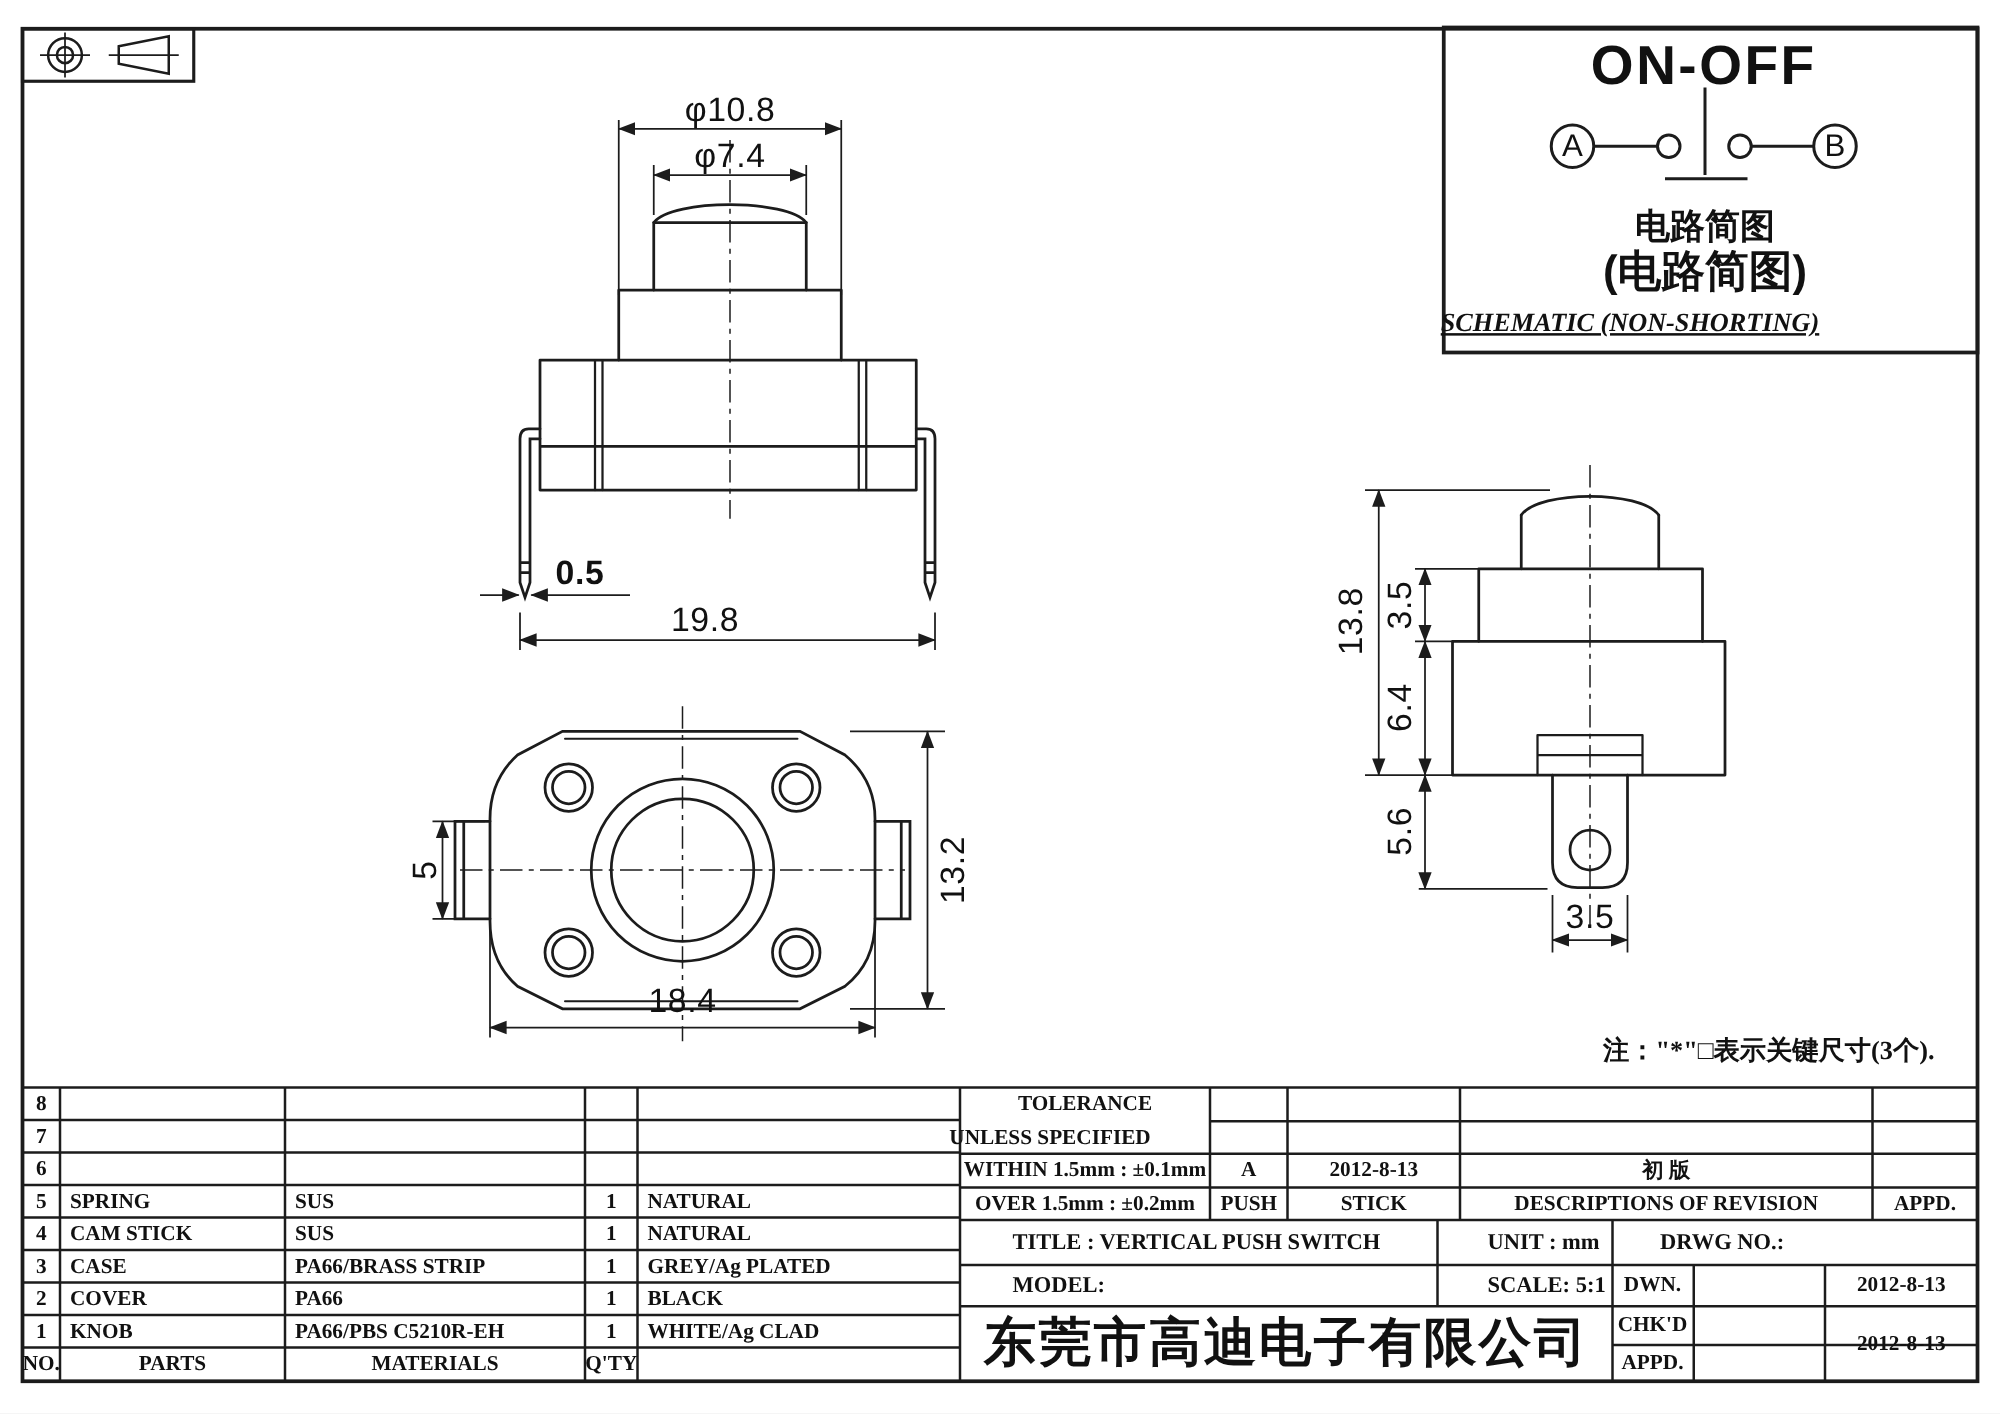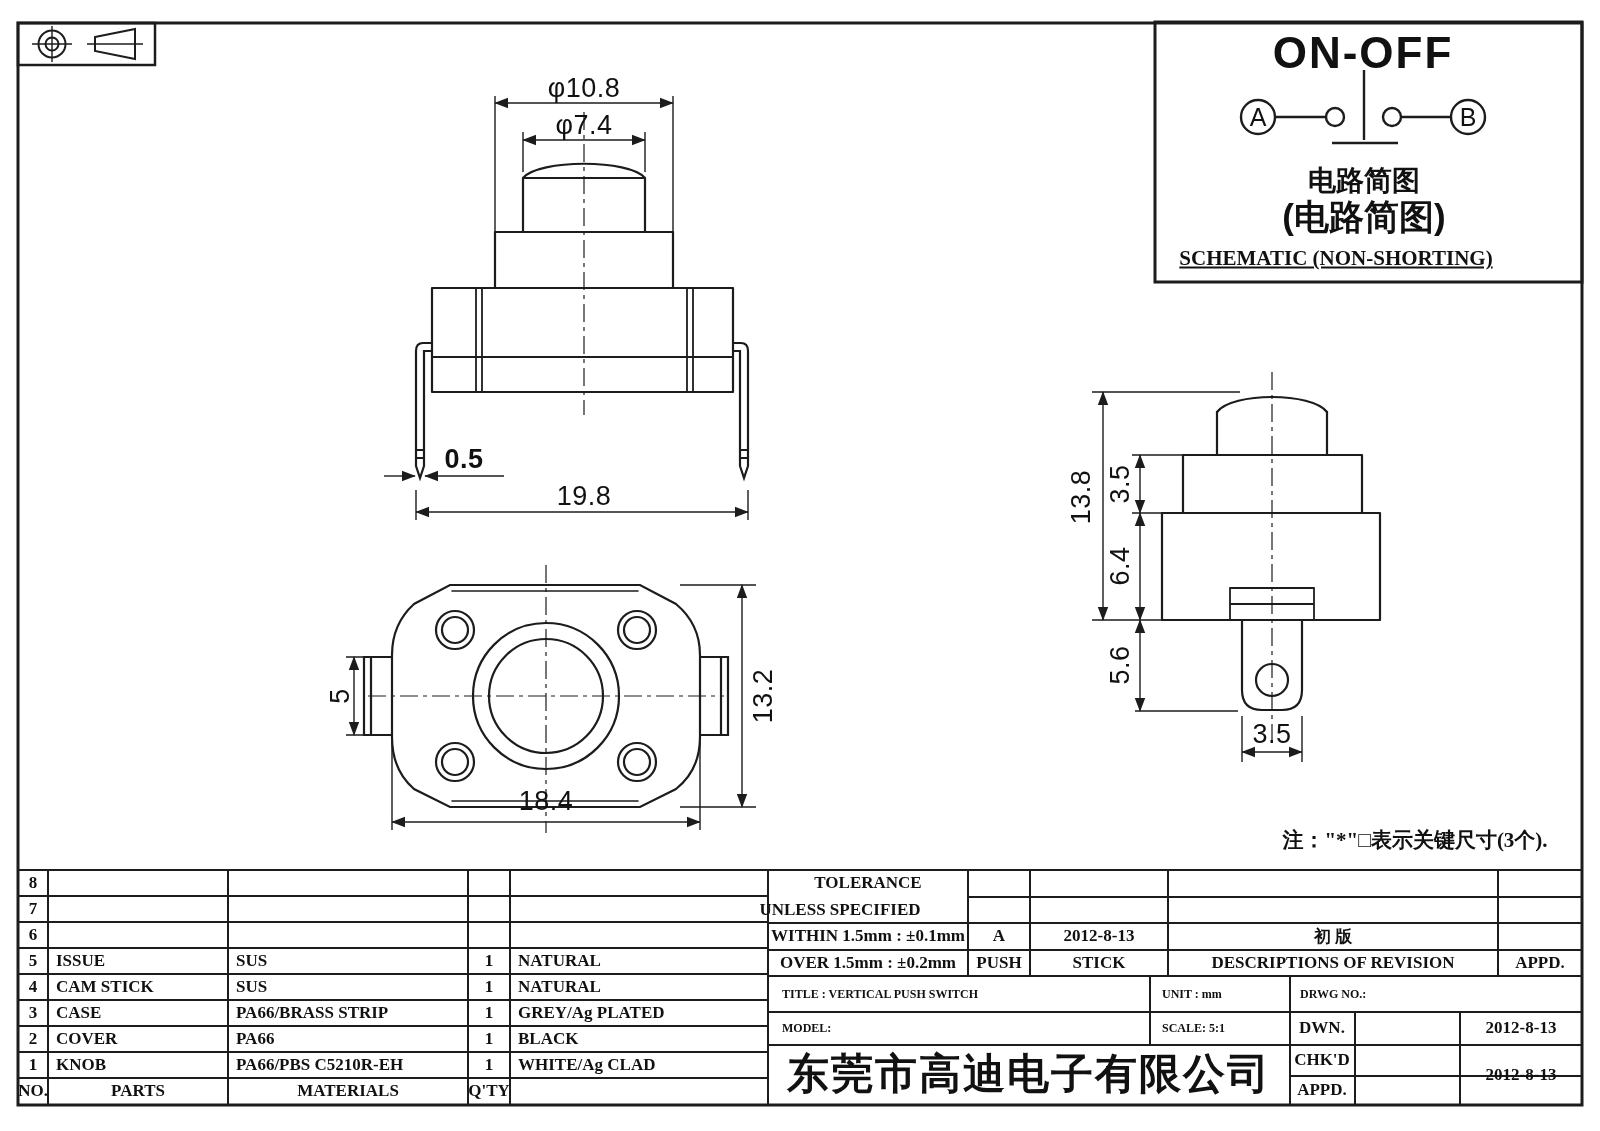--- a/index.html
+++ b/index.html
@@ -5,21 +5,21 @@
   html,body{margin:0;padding:0;background:#e8e8e8;}
   #page{position:relative;width:1600px;height:1131px;background:#ffffff;overflow:hidden;
         font-family:"Liberation Sans",sans-serif;color:#111;}
   #lines{position:absolute;left:0;top:0;}
   .abs{position:absolute;}
   .ctr{transform:translate(-50%,-50%);white-space:nowrap;text-align:center;}
   .lft{transform:translate(0,-50%);white-space:nowrap;}
   .rot{transform:translate(-50%,-50%) rotate(-90deg);white-space:nowrap;}
   .d{font-size:27px;letter-spacing:.5px;}
   .ts{font-family:"Liberation Serif",serif;font-weight:bold;font-size:17px;}
-  .tl{font-family:"Liberation Serif",serif;font-weight:bold;font-size:12px;}
+  .tl{font-family:"Liberation Serif",serif;font-weight:bold;font-size:18px;margin-left:28px;}
   .onoff{font-size:44px;font-weight:bold;letter-spacing:2px;}
   .ab{font-size:25px;}
   .cjk1{font-size:28px;font-weight:bold;}
   .cjk2{font-size:35px;font-weight:bold;}
   .schem{font-family:"Liberation Serif",serif;font-weight:bold;font-size:21px;text-decoration:underline;}
   .note{font-family:"Liberation Serif",serif;font-weight:bold;font-size:21px;}
   .company{font-size:42px;font-weight:600;letter-spacing:2px;}
 </style>
 </head>
 <body>
@@ -139,45 +139,45 @@
     </g>
     <g stroke="#1c1c1c" stroke-width="2" fill="none">
       <path d="M768,1012 H1582 M768,1045 H1582 M1290,1076 H1582"></path>
       <path d="M1150,976 V1045 M1290,976 V1105 M1355,1012 V1105 M1460,1012 V1105"></path>
     </g>
   </svg>
 
   <div class="abs ctr d" style="left:584px;top:88px;">φ10.8</div>
   <div class="abs ctr d" style="left:584px;top:125px;">φ7.4</div>
   <div class="abs ctr d" style="left:464px;top:459px;font-weight:bold;">0.5</div>
-  <div class="abs ctr d" style="left:584px;top:496px;text-align:right;">19.8</div>
+  <div class="abs ctr d" style="left:564px;top:496px;text-align:right;">19.8</div>
   <div class="abs rot d" style="left:340px;top:696px;">5</div>
   <div class="abs rot d" style="left:763px;top:696px;">13.2</div>
   <div class="abs ctr d" style="left:546px;top:801px;">18.4</div>
   <div class="abs rot d" style="left:1081px;top:497px;">13.8</div>
   <div class="abs rot d" style="left:1120px;top:484px;">3.5</div>
   <div class="abs rot d" style="left:1120px;top:566px;">6.4</div>
   <div class="abs rot d" style="left:1120px;top:665px;">5.6</div>
   <div class="abs ctr d" style="left:1272px;top:734px;">3.5</div>
 
   <div class="abs ctr onoff" style="left:1363px;top:53px;">ON-OFF</div>
   <div class="abs ctr ab" style="left:1258px;top:117px;">A</div>
   <div class="abs ctr ab" style="left:1468px;top:117px;">B</div>
   <div class="abs ctr cjk1" style="left:1364px;top:181px;">电路简图</div>
   <div class="abs ctr cjk2" style="left:1364px;top:217px;">(电路简图)</div>
-  <div class="abs ctr schem" style="left:1336px;top:258px;">SCHEMATIC (NON-SHORTING)</div>
+  <div class="abs ctr schem" style="left:1304px;top:258px;font-style:italic;">SCHEMATIC (NON-SHORTING)</div>
 
   <div class="abs ctr note" style="left:1415px;top:840px;">注："*"□表示关键尺寸(3个).</div>
 
   <div class="abs ctr ts" style="left:33px;top:883px;">8</div>
   <div class="abs ctr ts" style="left:33px;top:909px;">7</div>
   <div class="abs ctr ts" style="left:33px;top:935px;">6</div>
 
   <div class="abs ctr ts" style="left:33px;top:961px;">5</div>
-  <div class="abs lft ts" style="left:56px;top:961px;">ISSUE</div>
+  <div class="abs lft ts" style="left:56px;top:961px;">SPRING</div>
   <div class="abs lft ts" style="left:236px;top:961px;">SUS</div>
   <div class="abs ctr ts" style="left:489px;top:961px;">1</div>
   <div class="abs lft ts" style="left:518px;top:961px;">NATURAL</div>
 
   <div class="abs ctr ts" style="left:33px;top:987px;">4</div>
   <div class="abs lft ts" style="left:56px;top:987px;">CAM STICK</div>
   <div class="abs lft ts" style="left:236px;top:987px;">SUS</div>
   <div class="abs ctr ts" style="left:489px;top:987px;">1</div>
   <div class="abs lft ts" style="left:518px;top:987px;">NATURAL</div>
 

